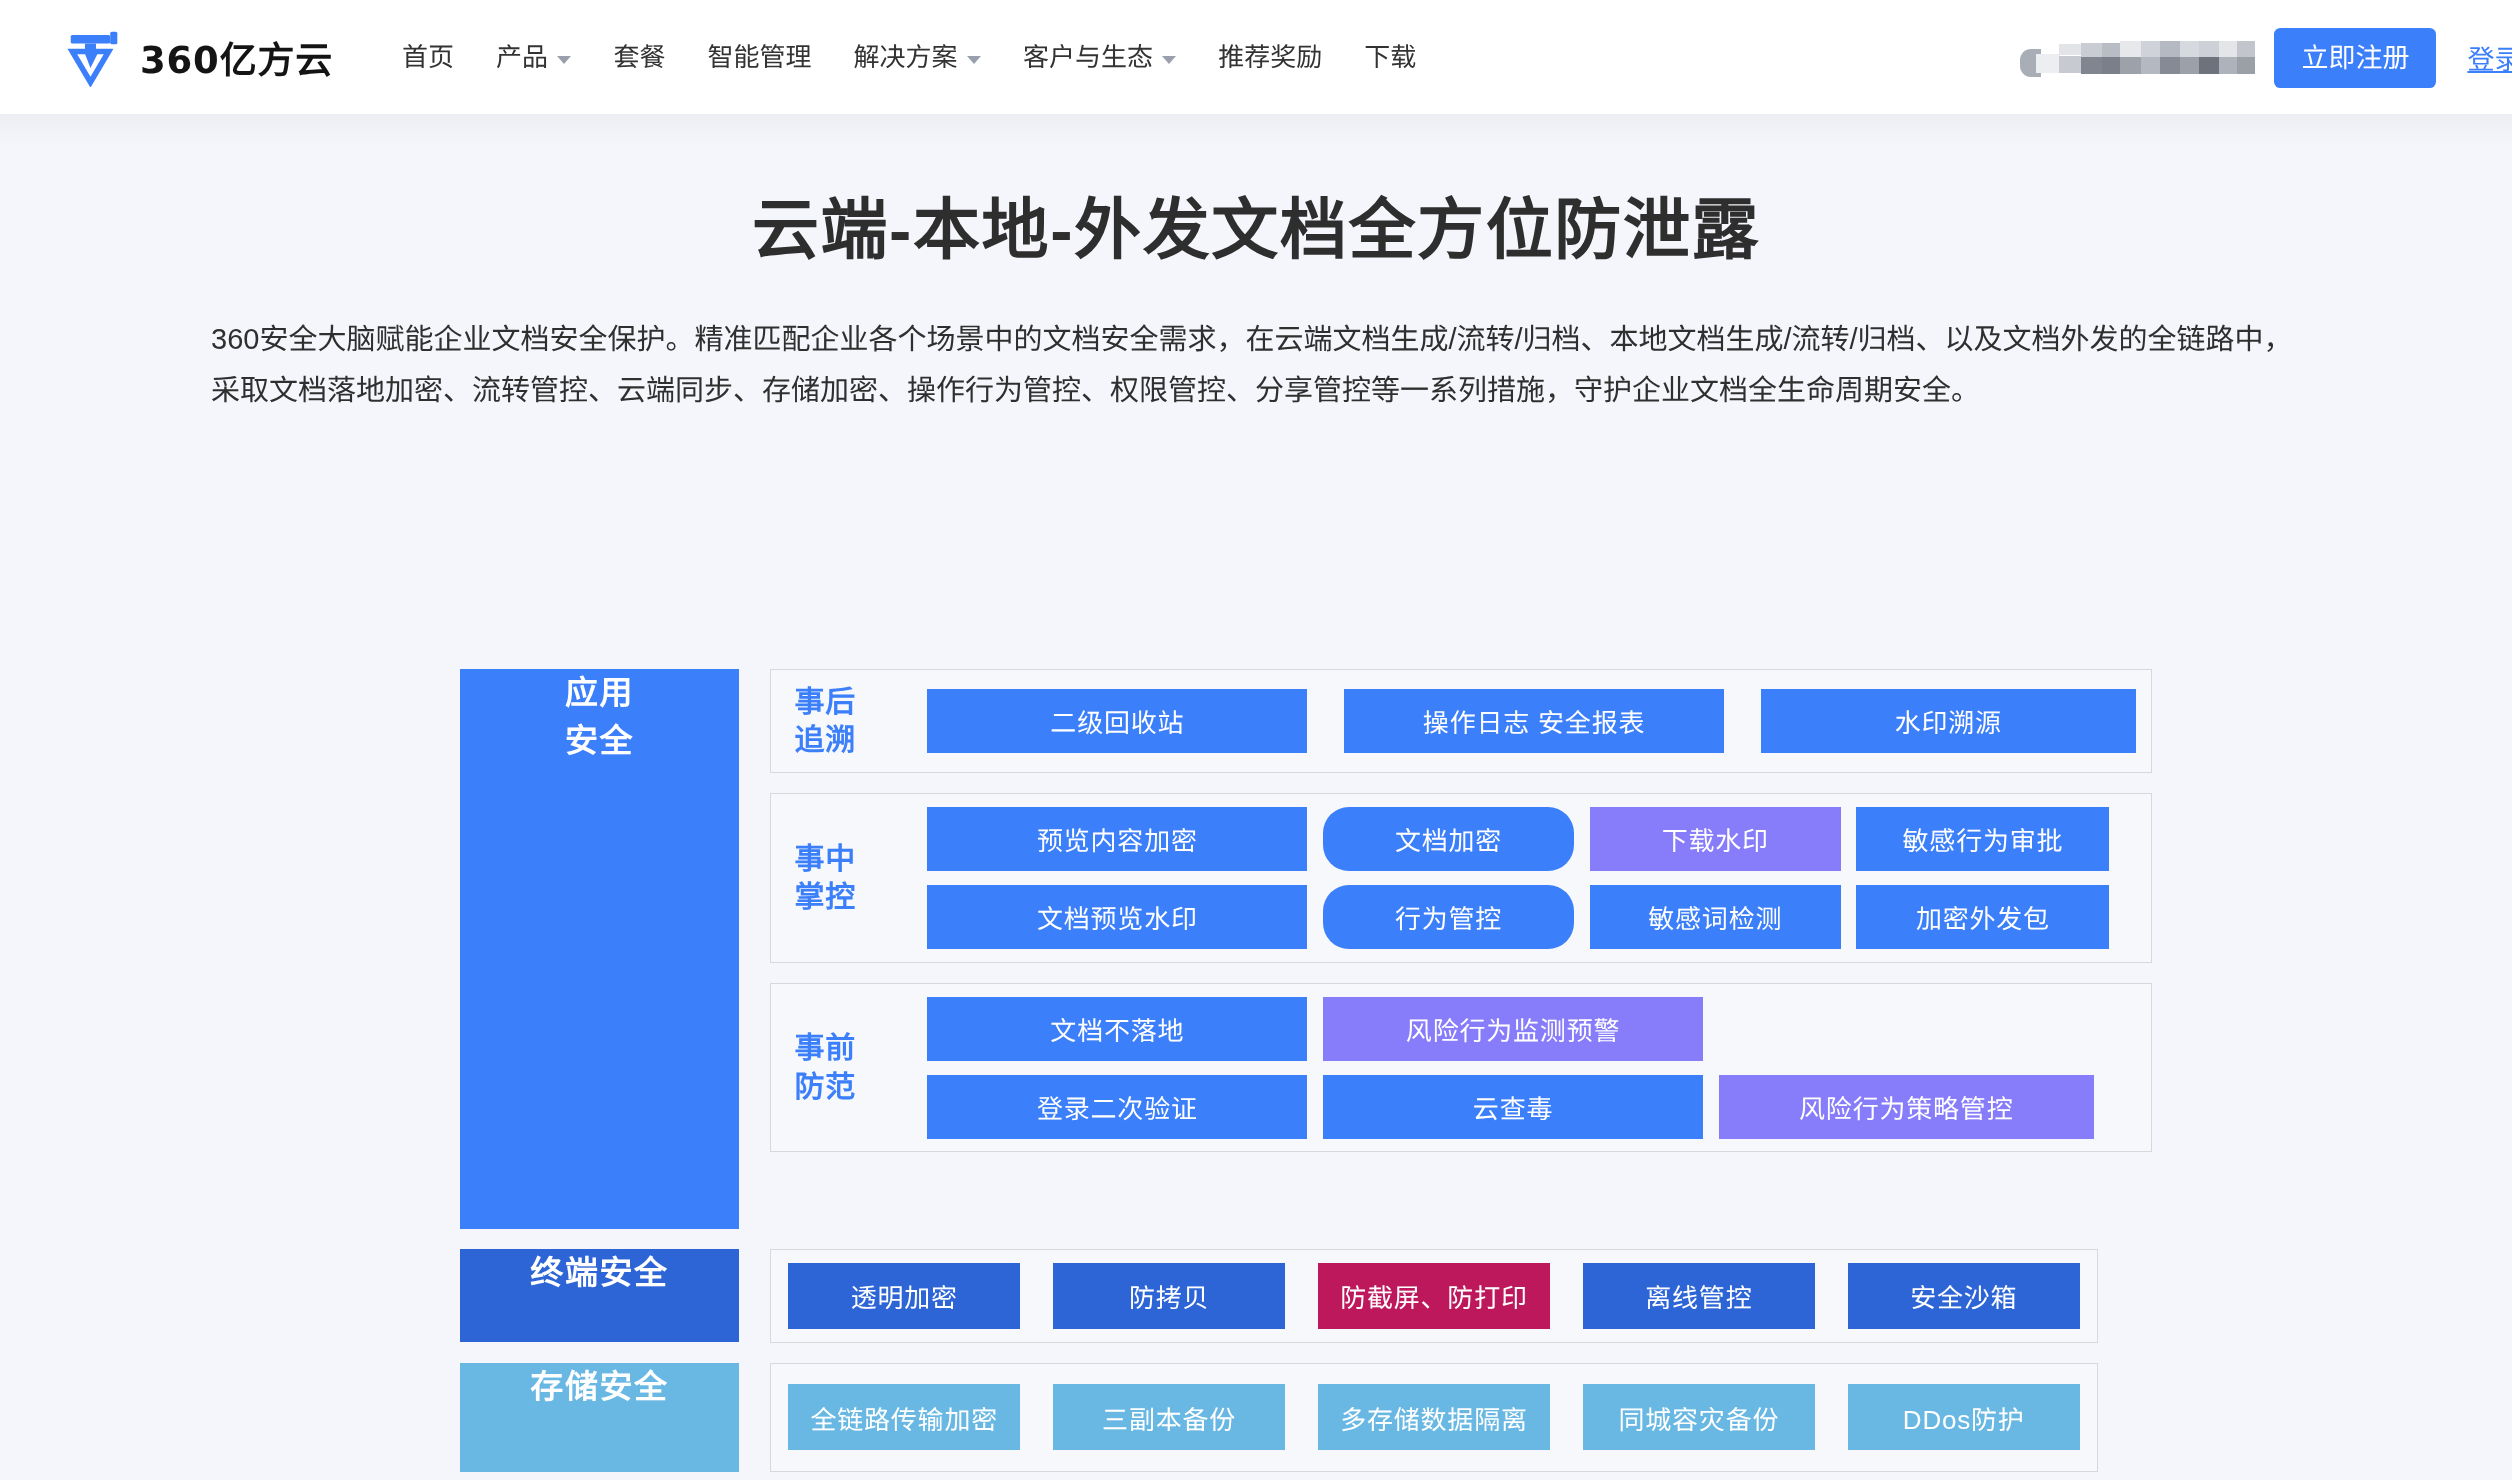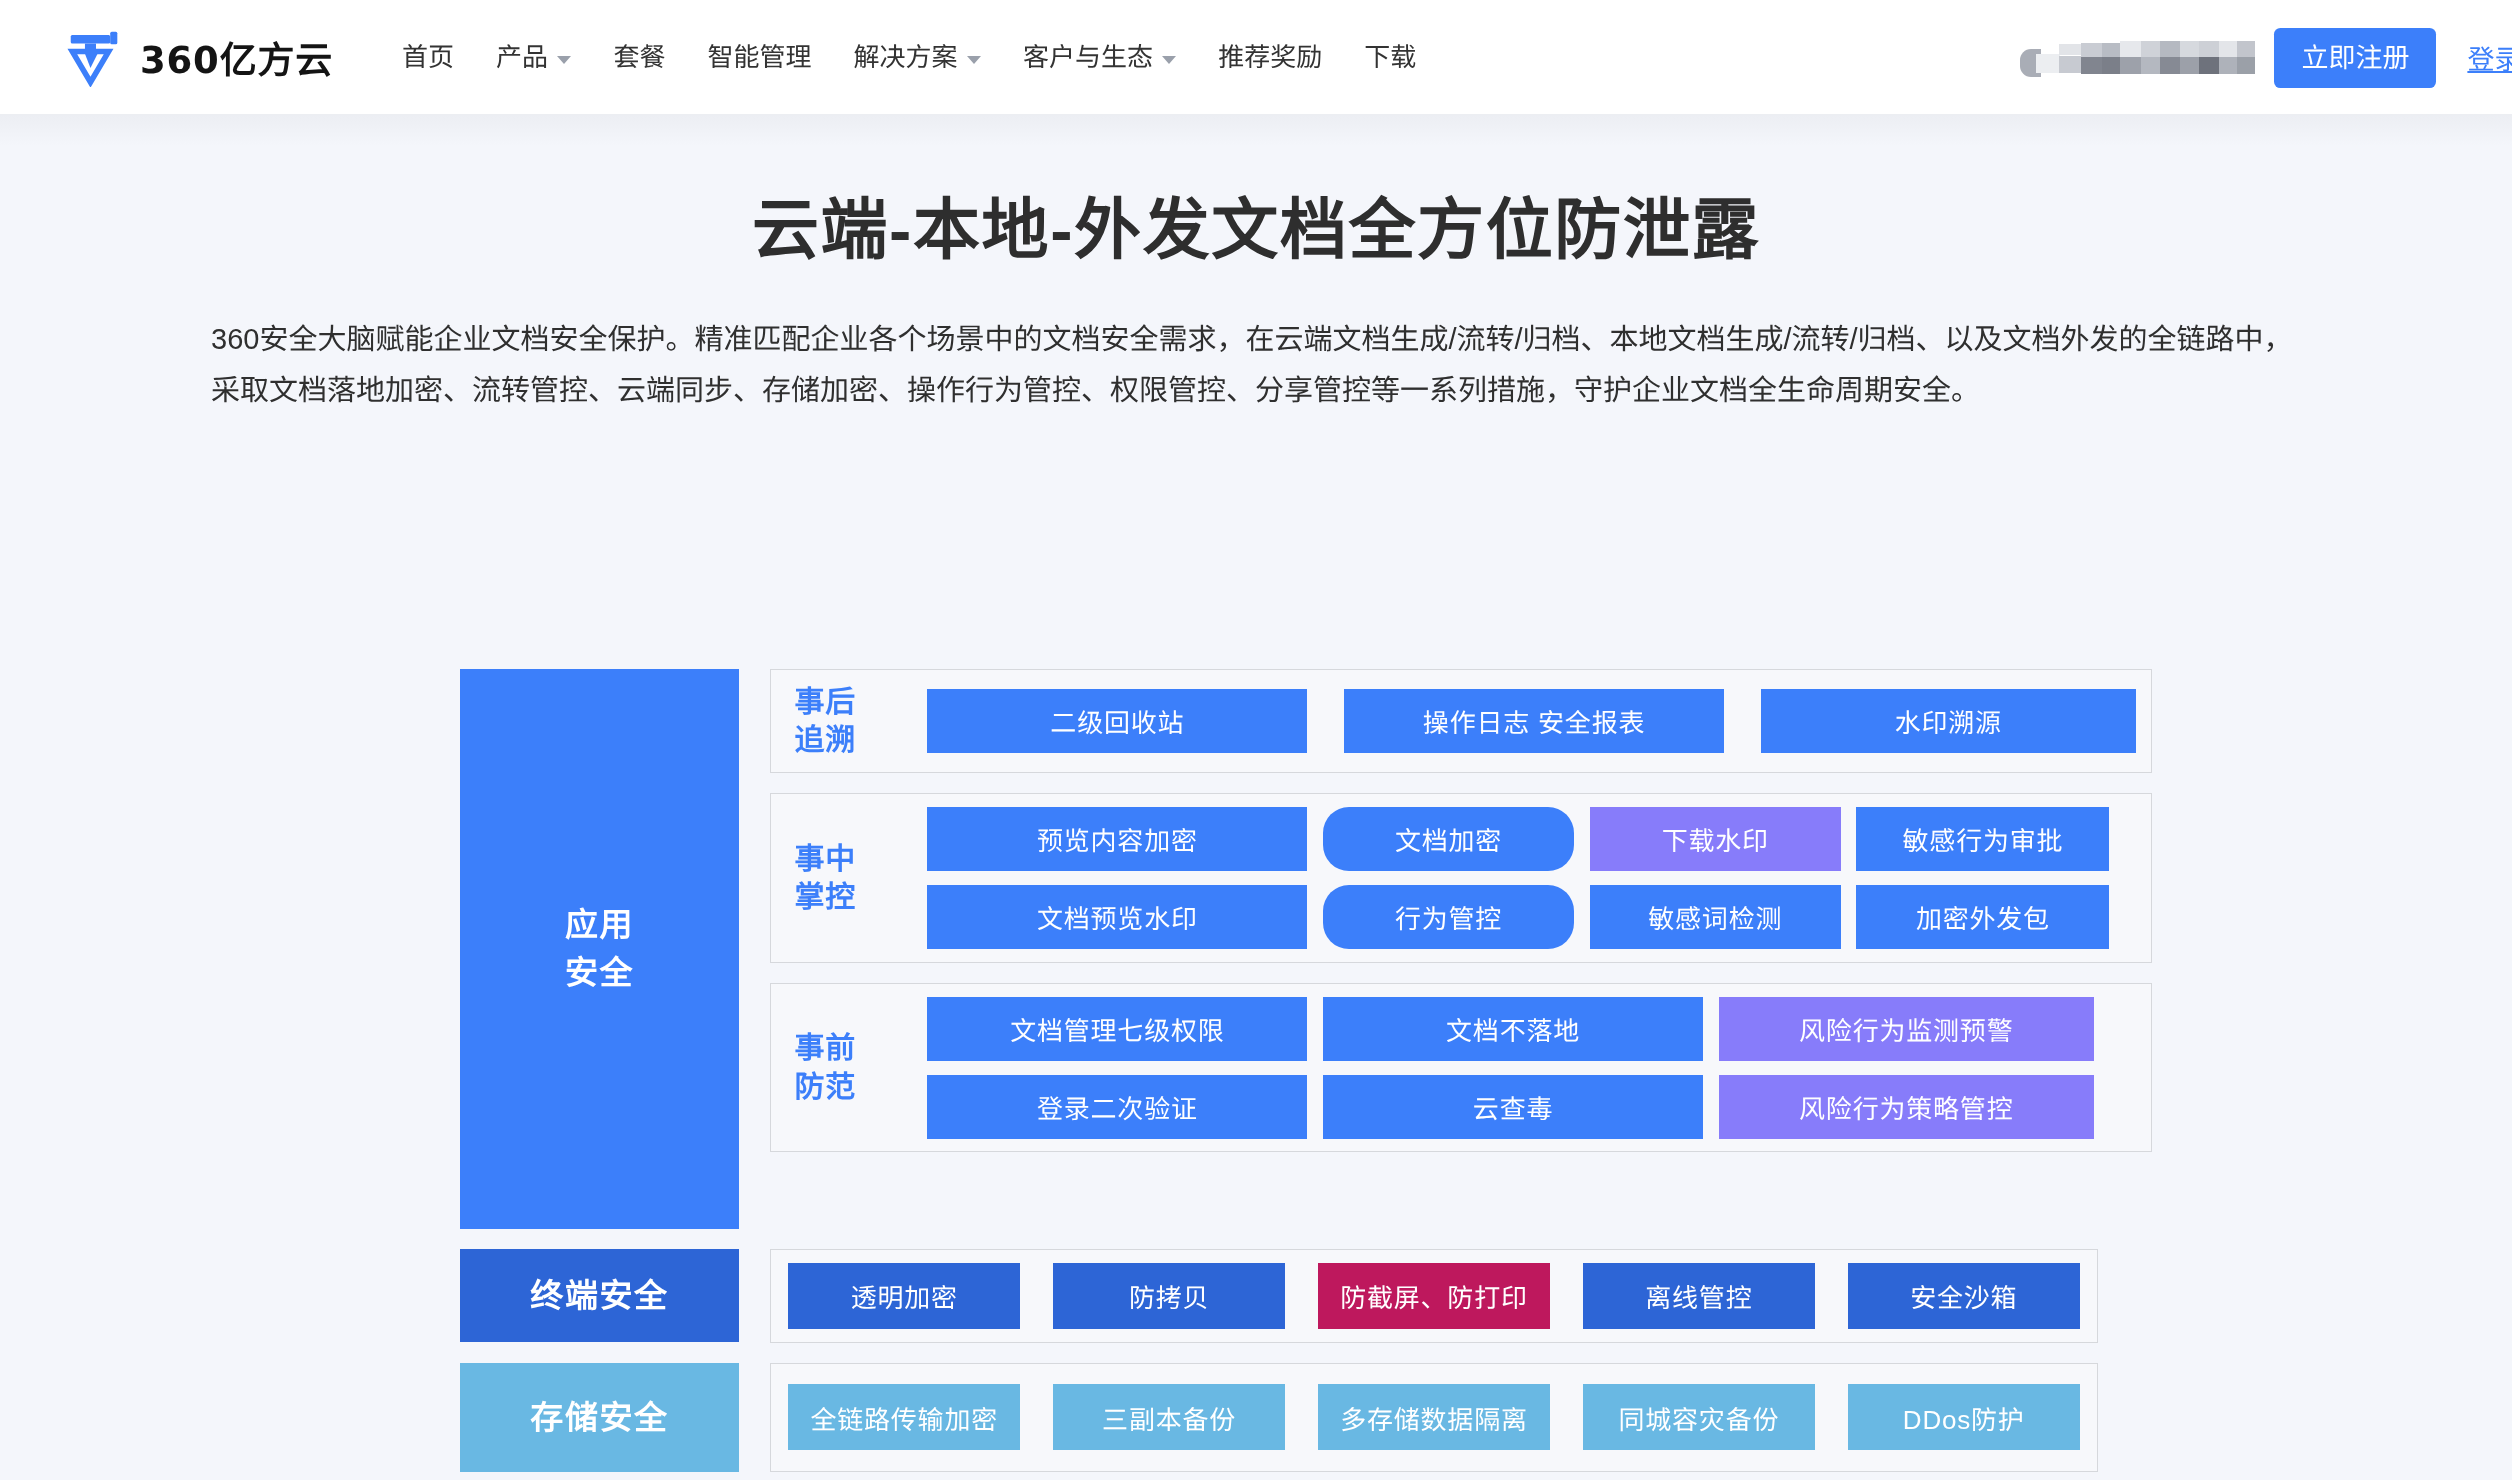--- a/index.html
+++ b/index.html
@@ -167,21 +167,20 @@
   .diagram-upper {
     display: flex;
     align-items: stretch;
   }
 
   .side-label {
     flex: 0 0 279px;
     background: #3c7ffa;
     color: #ffffff;
     display: flex;
-    align-items: center;
     justify-content: center;
     text-align: center;
     font-size: 33px;
     font-weight: 700;
     line-height: 1.45;
     letter-spacing: 1.6px;
     margin-right: 31px;
   }
 
   .side-label.app { height: 560px; }
@@ -430,21 +429,20 @@
           </div>
         </div>
 
         <div class="phase-box" data-interactable="false">
           <div class="phase-label" data-interactable="false">
             <span data-interactable="false">事前</span><br>
             <span data-interactable="false">防范</span>
           </div>
           <div class="tile-grid" data-interactable="false">
             <div class="tile-row row-prev" data-interactable="false">
-              <div class="tile" data-interactable="true">文档管理七级权限</div>
               <div class="tile" data-interactable="true">文档不落地</div>
               <div class="tile purple" data-interactable="true">风险行为监测预警</div>
             </div>
             <div class="tile-row row-prev" data-interactable="false">
               <div class="tile" data-interactable="true">登录二次验证</div>
               <div class="tile" data-interactable="true">云查毒</div>
               <div class="tile purple" data-interactable="true">风险行为策略管控</div>
             </div>
           </div>
         </div>

